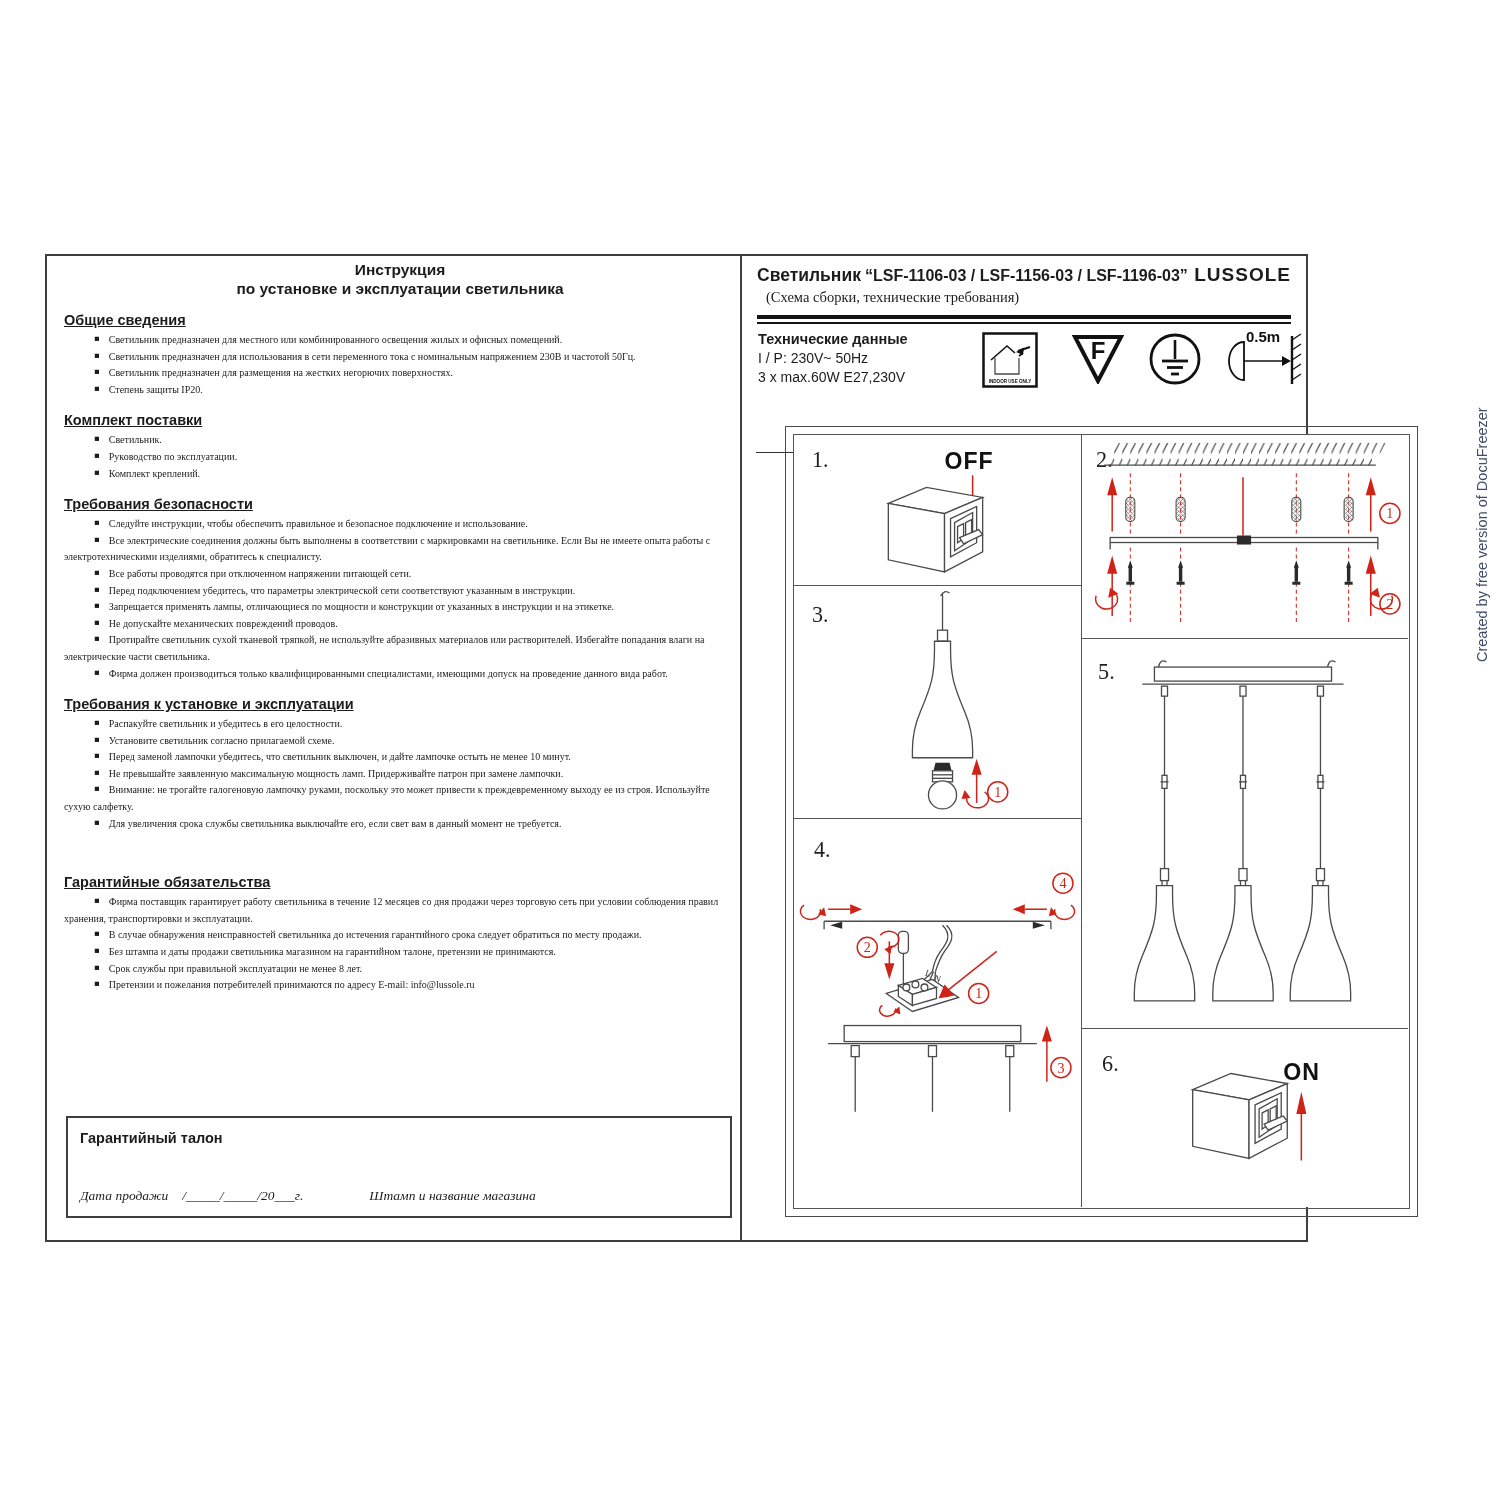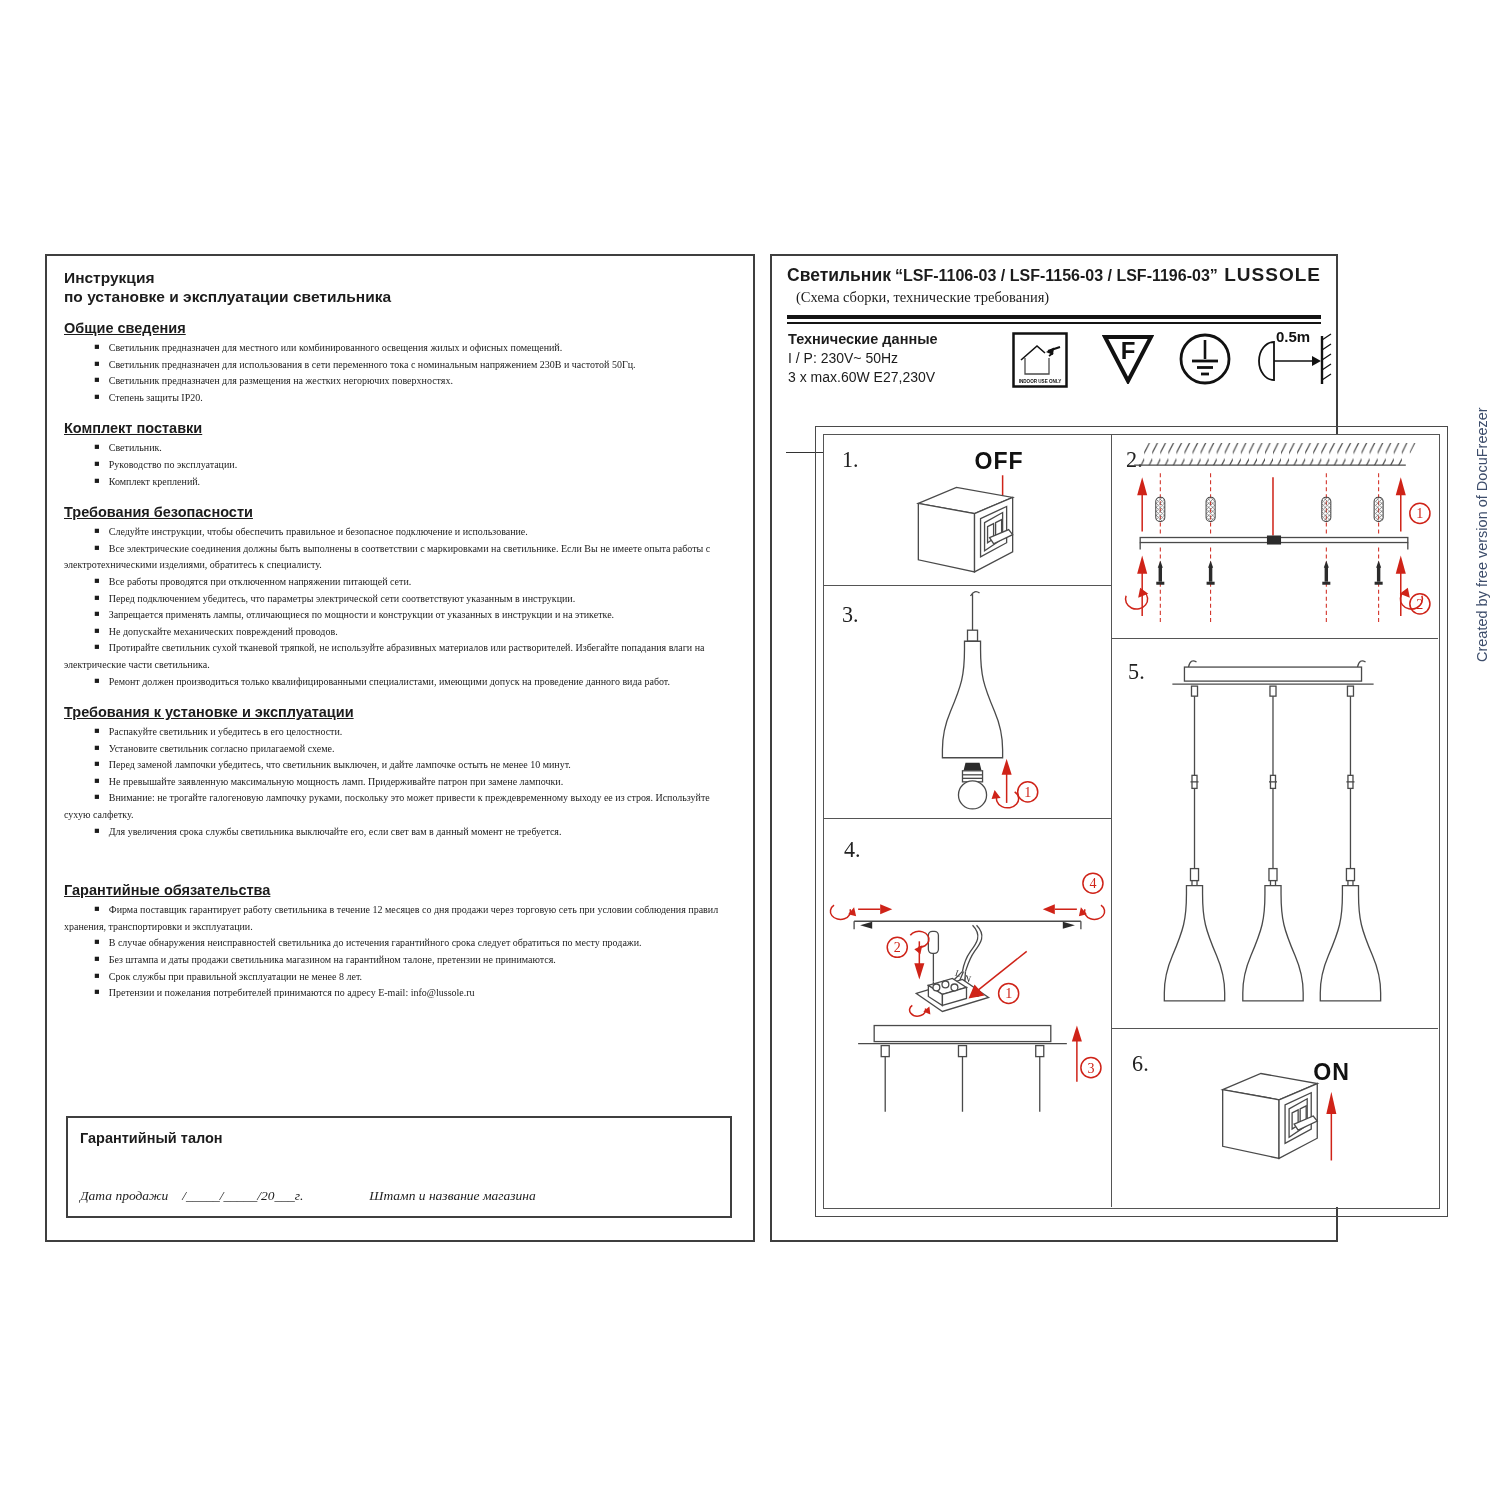--- a/index.html
+++ b/index.html
@@ -1,23 +1,23 @@
 <!DOCTYPE html>
 <html><head>
 <meta charset="utf-8">
 <style>
   html,body{margin:0;padding:0;background:#ffffff;}
   .canvas{position:relative;width:1500px;height:1500px;background:#fff;overflow:hidden;
           font-family:"Liberation Serif", serif;color:#1c1c1c;}
   .page{position:absolute;border:2px solid #3f3f3f;background:#fff;box-sizing:border-box;}
   #left-page{left:45px;top:254px;width:710px;height:988px;padding:0 17px;}
-  #right-page{left:770px;top:254px;width:568px;height:988px;}
+  #right-page{left:740px;top:254px;width:568px;height:988px;}
 
   
-  .lp-title{text-align:left;margin-top:12px;font-family:"Liberation Sans",sans-serif;
+  .lp-title{text-align:center;margin-top:4px;font-family:"Liberation Sans",sans-serif;
             font-weight:bold;font-size:15.5px;line-height:19px;}
   .sec{margin-top:14px;}
   .sec-h{font-family:"Liberation Sans",sans-serif;font-weight:bold;font-size:14.5px;
          text-decoration:underline;margin:0 0 4px 0;}
   .sec ul{list-style:none;margin:0;padding:0;font-size:10px;line-height:16.6px;}
   .sec li{text-indent:30px;}
   .sec li::before{content:"▪";font-family:"DejaVu Sans",sans-serif;font-size:8.5px;
                   position:relative;top:-2px;margin-right:9px;}
   .gap-lg{margin-top:42px;}
   .warranty-box{position:absolute;left:19px;right:21px;bottom:22px;height:98px;
@@ -104,21 +104,21 @@
     <div class="sec">
       <div class="sec-h">Требования безопасности</div>
       <ul>
           <li>Следуйте инструкции, чтобы обеспечить правильное и безопасное подключение и использование.</li>
           <li>Все электрические соединения должны быть выполнены в соответствии с маркировками на светильнике. Если Вы не имеете опыта работы с электротехническими изделиями, обратитесь к специалисту.</li>
           <li>Все работы проводятся при отключенном напряжении питающей сети.</li>
           <li>Перед подключением убедитесь, что параметры электрической сети соответствуют указанным в инструкции.</li>
           <li>Запрещается применять лампы, отличающиеся по мощности и конструкции от указанных в инструкции и на этикетке.</li>
           <li>Не допускайте механических повреждений проводов.</li>
           <li>Протирайте светильник сухой тканевой тряпкой, не используйте абразивных материалов или растворителей. Избегайте попадания влаги на электрические части светильника.</li>
-          <li>Ремонт должен производиться только квалифицированными специалистами, имеющими допуск на проведение данного вида работ.</li>
+          <li>Фирма должен производиться только квалифицированными специалистами, имеющими допуск на проведение данного вида работ.</li>
         </ul>
     </div>
 
     <div class="sec">
       <div class="sec-h">Требования к установке и эксплуатации</div>
       <ul>
           <li>Распакуйте светильник и убедитесь в его целостности.</li>
           <li>Установите светильник согласно прилагаемой схеме.</li>
           <li>Перед заменой лампочки убедитесь, что светильник выключен, и дайте лампочке остыть не менее 10 минут.</li>
           <li>Не превышайте заявленную максимальную мощность ламп. Придерживайте патрон при замене лампочки.</li>

